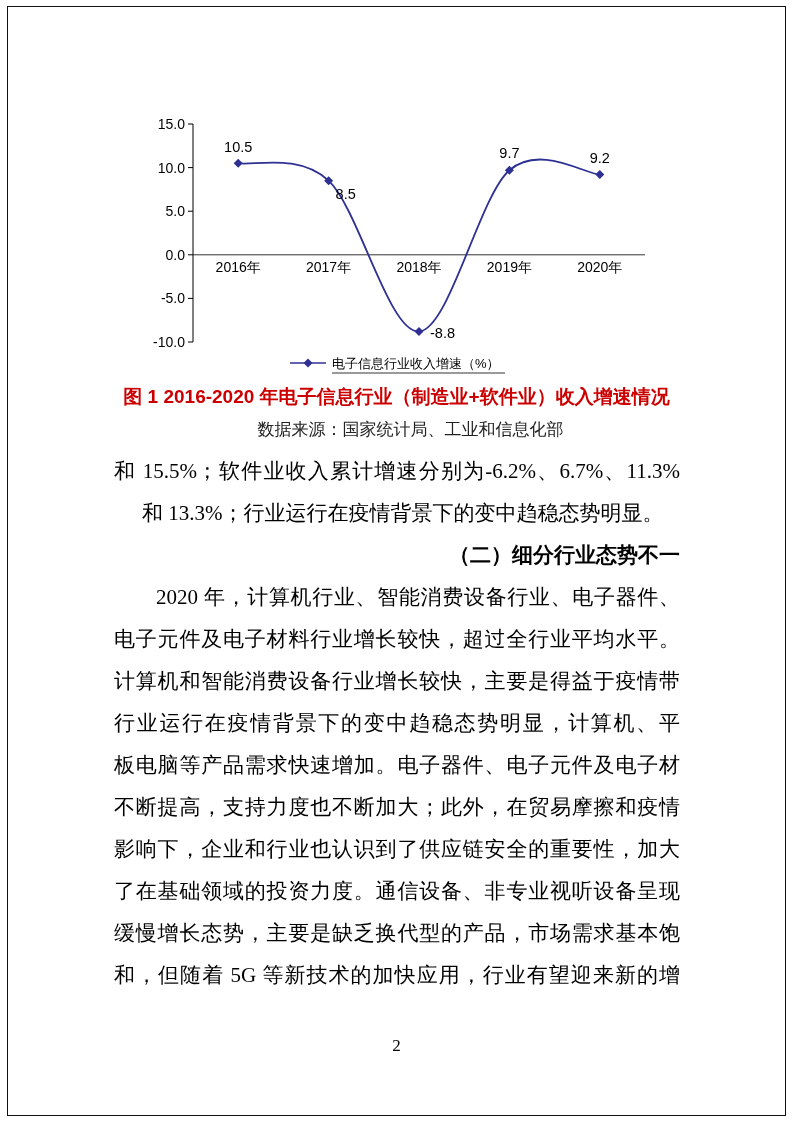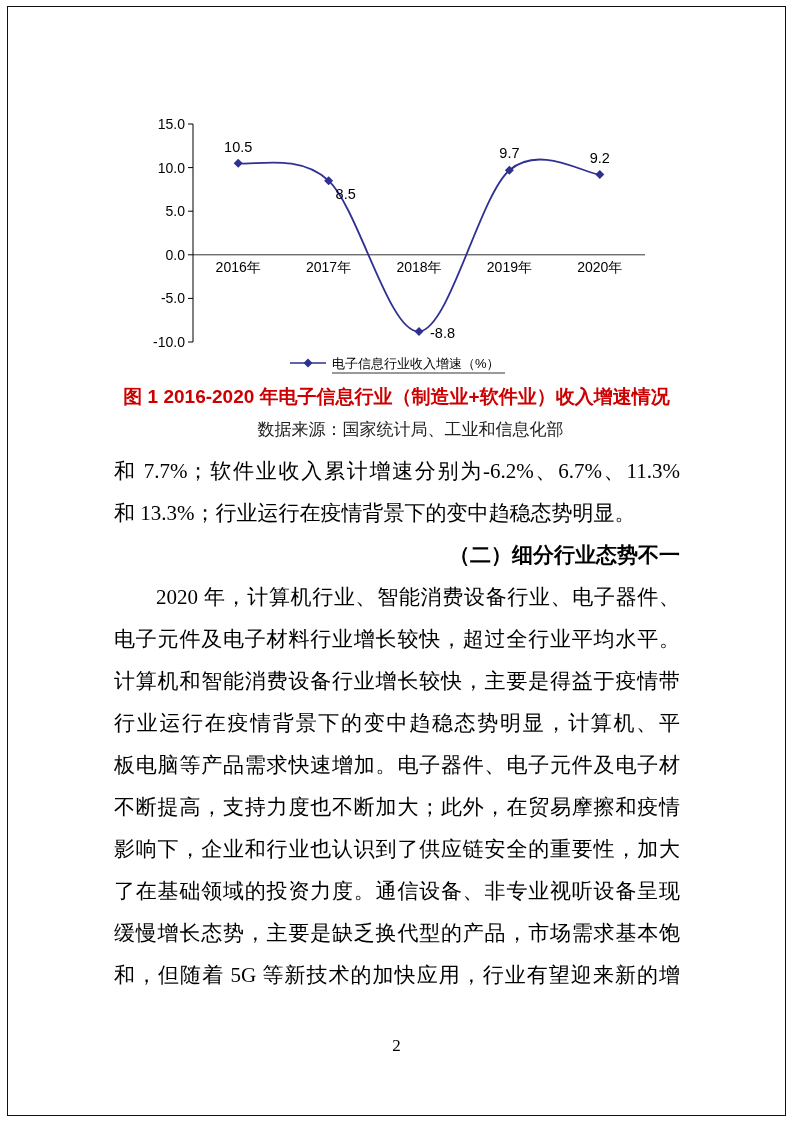--- a/index.html
+++ b/index.html
@@ -14,21 +14,21 @@
     position:absolute;top:384px;left:0;width:100%;text-align:center;
     font-family:"Liberation Sans","DejaVu Sans",sans-serif;font-weight:bold;font-size:19px;
   }
   .source{
     position:absolute;top:418px;left:0;width:100%;text-align:center;
     font-size:17px;color:#222;margin-left:14px;
   }
   .body-text{position:absolute;left:114px;top:450px;width:566px;font-size:21px;}
   .line{height:42px;line-height:42px;white-space:nowrap;text-align:right;}
   .jline{text-align:justify;text-align-last:justify;text-justify:inter-character;white-space:normal;}
-  .endline{text-align-last:left;}
+  .endline{text-align-last:left;margin-left:28px;}
   .indent{text-indent:2em;}
   .heading{font-weight:bold;text-indent:2em;font-family:"Liberation Sans","DejaVu Sans",sans-serif;}
   .page-number{
     position:absolute;top:1036px;left:0;width:100%;text-align:center;font-size:17px;
   }
 </style>
 </head>
 <body>
 
 <div class="page">
@@ -82,21 +82,21 @@
           <text x="195" y="262" font-size="13" fill="#000">电子信息行业收入增速（%）</text>
           <line x1="195" y1="267" x2="368" y2="267" stroke="#000" stroke-width="0.8"></line>
         </g>
       </svg>
   </div>
 
   <div class="caption" style="color: rgb(204, 0, 0);">图 1  2016-2020 年电子信息行业（制造业+软件业）收入增速情况</div>
   <div class="source">数据来源：国家统计局、工业和信息化部</div>
 
   <div class="body-text" id="body-text">
-      <div class="line jline">和 7.7%；软件业收入累计增速分别为-6.2%、6.7%、11.3%</div>
+      <div class="line jline">和 15.5%；软件业收入累计增速分别为-6.2%、6.7%、11.3%</div>
       <div class="line jline endline">和 13.3%；行业运行在疫情背景下的变中趋稳态势明显。</div>
       <div class="line heading">（二）细分行业态势不一</div>
       <div class="line jline indent">2020 年，计算机行业、智能消费设备行业、电子器件、</div>
       <div class="line jline">电子元件及电子材料行业增长较快，超过全行业平均水平。</div>
       <div class="line jline">计算机和智能消费设备行业增长较快，主要是得益于疫情带</div>
       <div class="line jline">行业运行在疫情背景下的变中趋稳态势明显，计算机、平</div>
       <div class="line jline">板电脑等产品需求快速增加。电子器件、电子元件及电子材</div>
       <div class="line jline">不断提高，支持力度也不断加大；此外，在贸易摩擦和疫情</div>
       <div class="line jline">影响下，企业和行业也认识到了供应链安全的重要性，加大</div>
       <div class="line jline">了在基础领域的投资力度。通信设备、非专业视听设备呈现</div>

